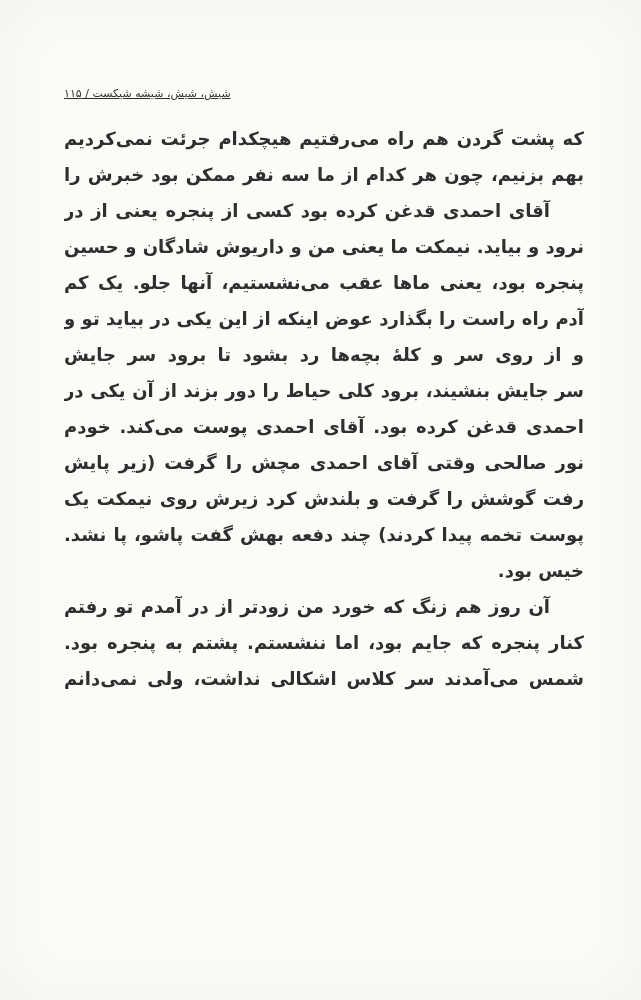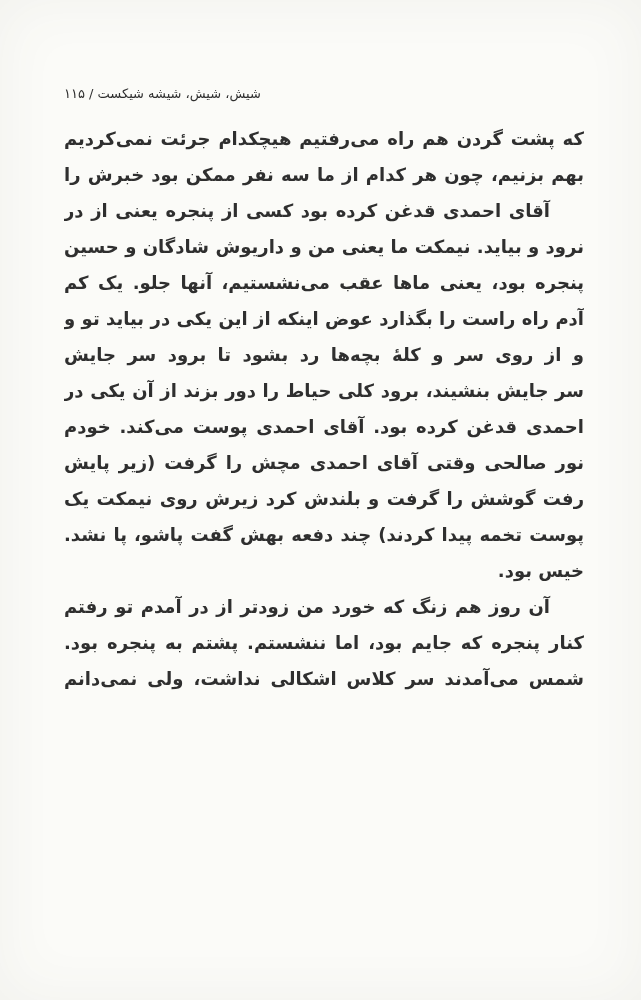--- a/index.html
+++ b/index.html
@@ -16,24 +16,25 @@
   .page {
     position: absolute;
     inset: 0;
     box-shadow: inset 0 0 60px rgba(80,80,70,0.06);
   }
   .running-head {
     position: absolute;
     top: 80px;
     left: 64px;
     direction: rtl;
-    font-size: 13px;
+    font-size: 11px;
     line-height: 28px;
     letter-spacing: 0.2px;
     white-space: nowrap;
+    text-decoration: underline;
   }
   .body-text {
     position: absolute;
     top: 121px;
     right: 57px;
     width: 520px;
     direction: rtl;
     font-size: 18px;
   }
   .line {

